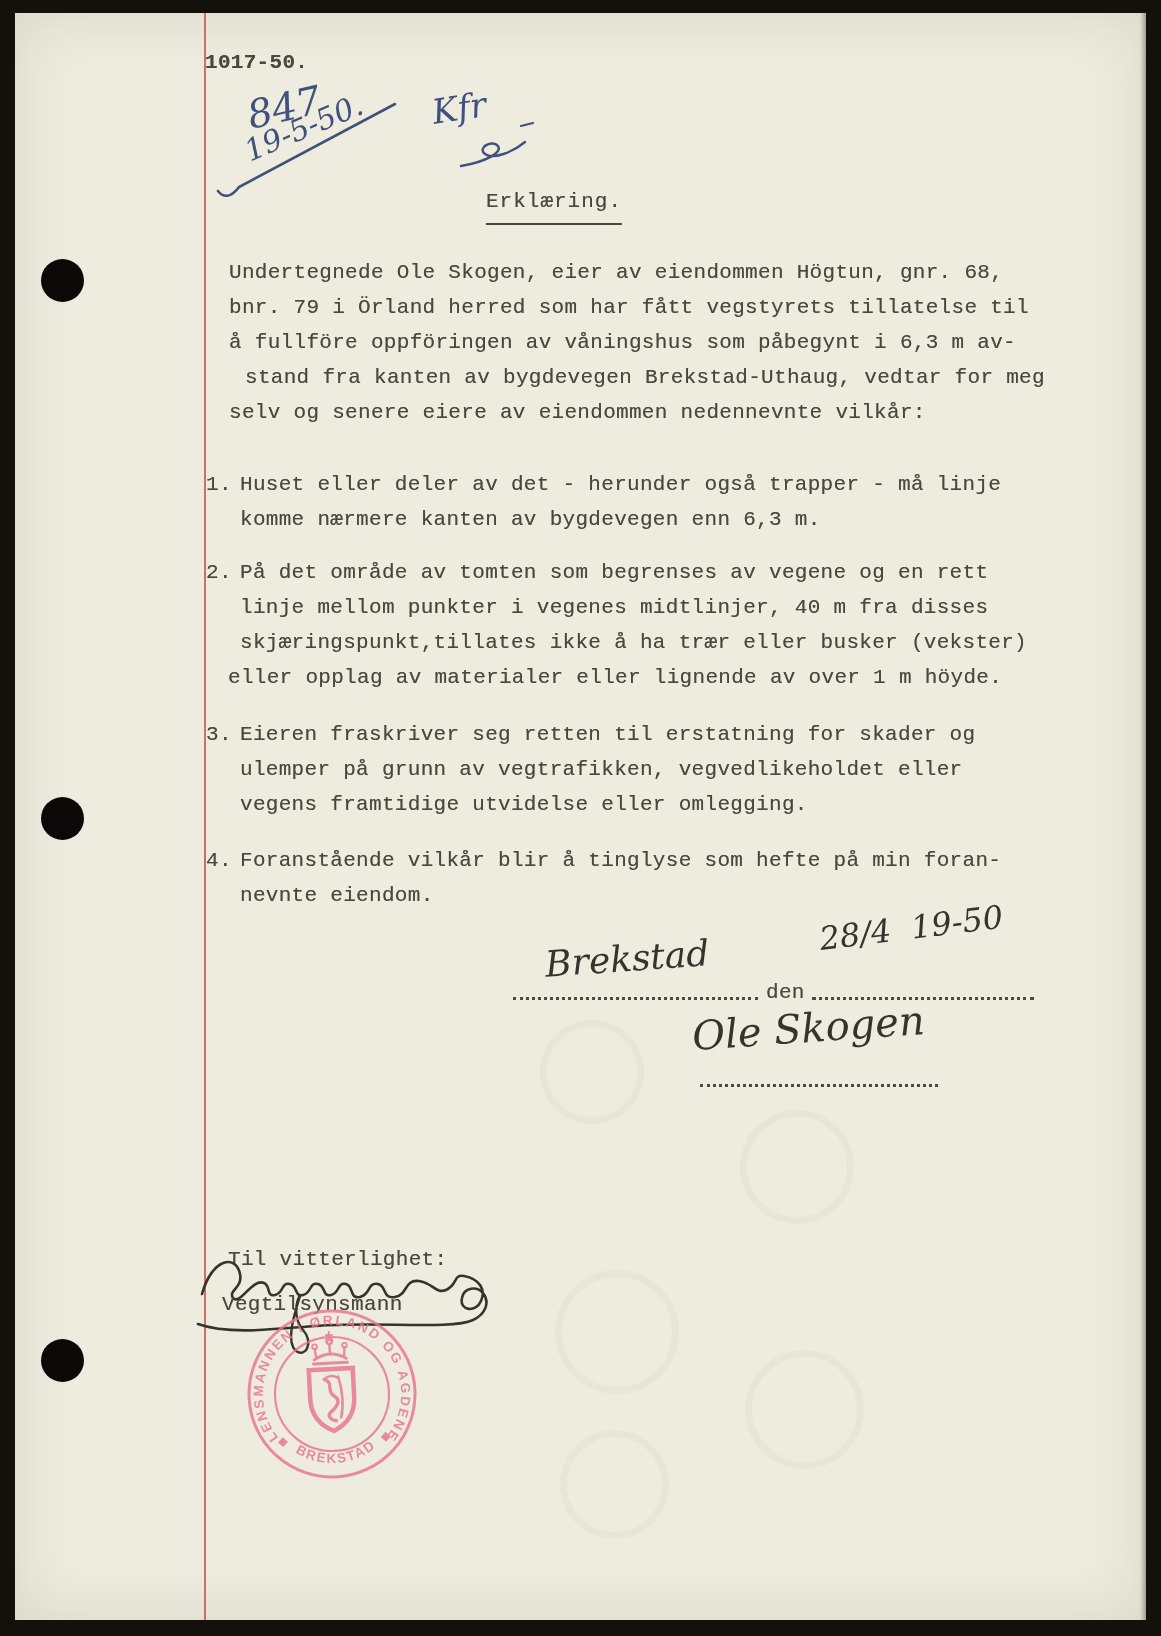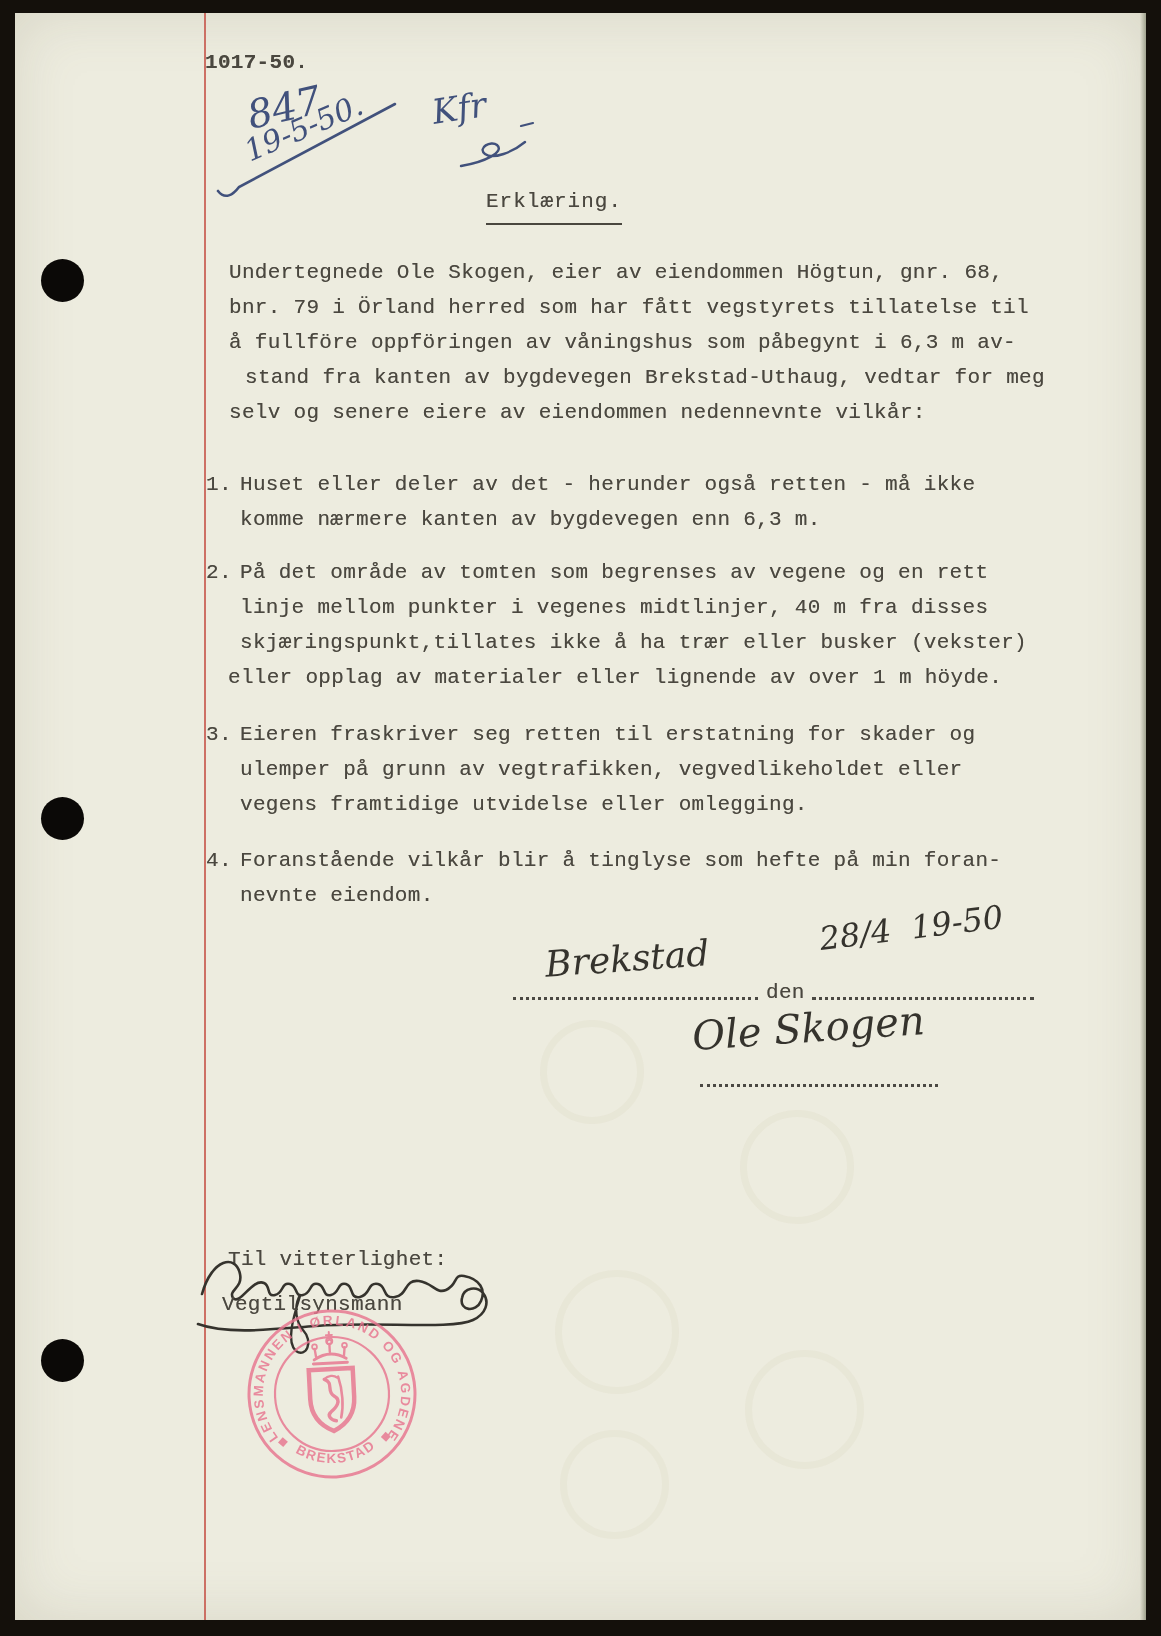--- a/index.html
+++ b/index.html
@@ -60,21 +60,21 @@
   <div>
     <div class="typed" style="left:229px;top:255px;">Undertegnede Ole Skogen, eier av eiendommen Högtun, gnr. 68,</div>
     <div class="typed" style="left:229px;top:290px;">bnr. 79 i Örland herred som har fått vegstyrets tillatelse til</div>
     <div class="typed" style="left:229px;top:325px;font-family:Liberation Mono, monospace;">å fullföre oppföringen av våningshus som påbegynt i 6,3 m av-</div>
     <div class="typed" style="left:225px;top:360px;margin-left:20px;">stand fra kanten av bygdevegen Brekstad-Uthaug, vedtar for meg</div>
     <div class="typed" style="left:229px;top:395px;">selv og senere eiere av eiendommen nedennevnte vilkår:</div>
   </div>
 
   <div>
     <div class="typed" style="left:206px;top:467px;">1.</div>
-    <div class="typed" style="left:240px;top:467px;">Huset eller deler av det - herunder også retten - må ikke</div>
+    <div class="typed" style="left:240px;top:467px;">Huset eller deler av det - herunder også trapper - må linje</div>
     <div class="typed" style="left:240px;top:502px;">komme nærmere kanten av bygdevegen enn 6,3 m.</div>
 
     <div class="typed" style="left:206px;top:555px;">2.</div>
     <div class="typed" style="left:240px;top:555px;">På det område av tomten som begrenses av vegene og en rett</div>
     <div class="typed" style="left:240px;top:590px;">linje mellom punkter i vegenes midtlinjer, 40 m fra disses</div>
     <div class="typed" style="left:240px;top:625px;">skjæringspunkt,tillates ikke å ha trær eller busker (vekster)</div>
     <div class="typed" style="left:228px;top:660px;">eller opplag av materialer eller lignende av over 1 m höyde.</div>
 
     <div class="typed" style="left:206px;top:717px;">3.</div>
     <div class="typed" style="left:240px;top:717px;">Eieren fraskriver seg retten til erstatning for skader og</div>

